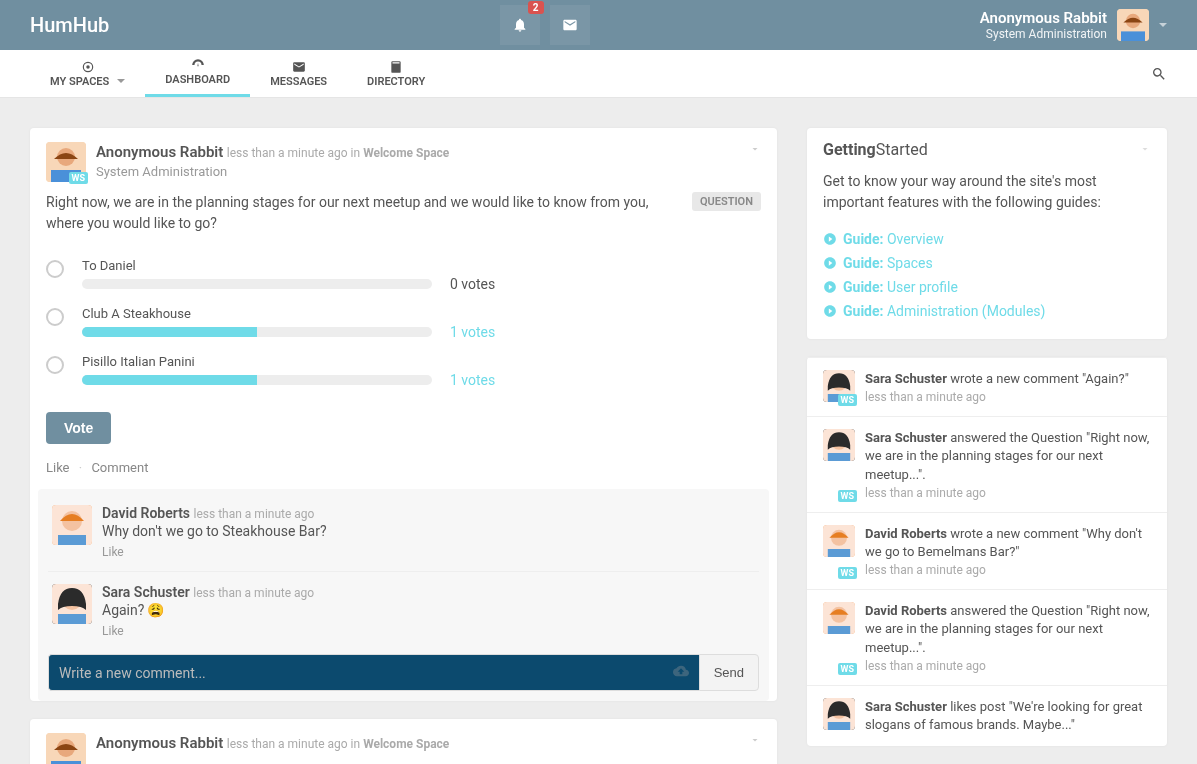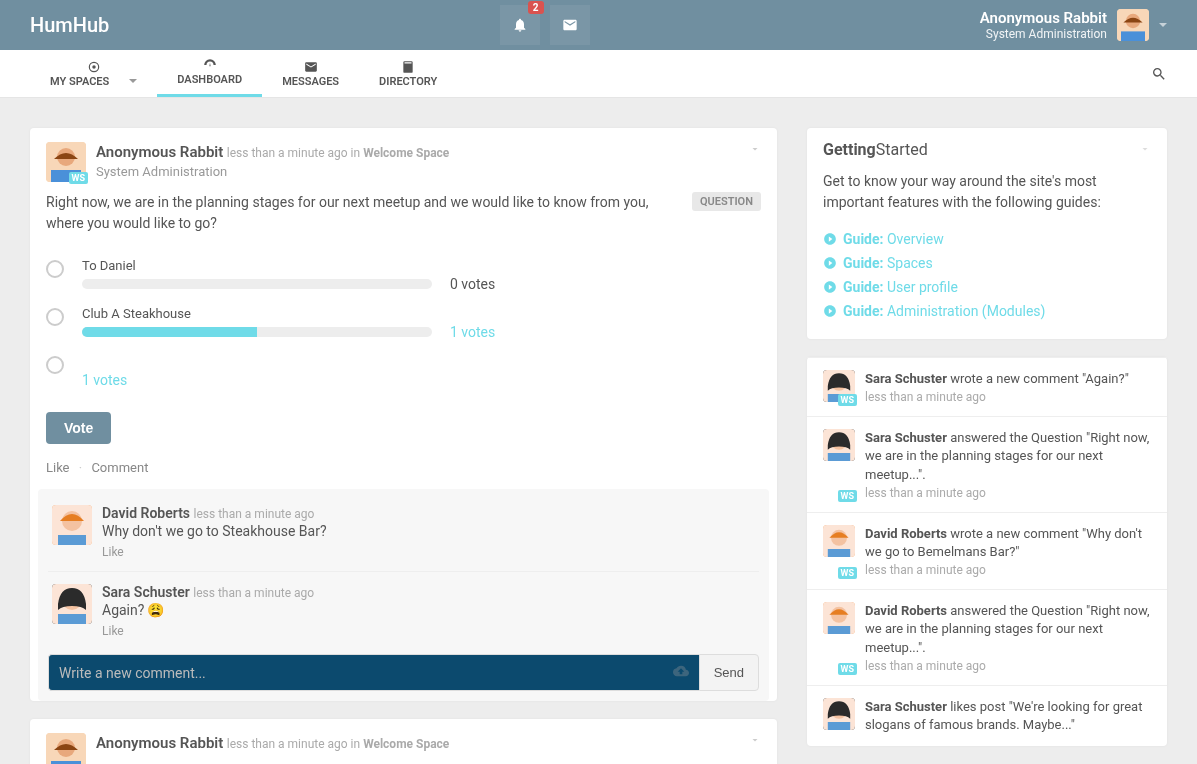--- a/index.html
+++ b/index.html
@@ -114,21 +114,21 @@
     <div class="caret-down"></div>
   </div>
 </div>
 
 <div class="subnav">
   <div class="subnav-item">
     <svg width="14" height="14" viewBox="0 0 24 24">
         <circle cx="12" cy="12" r="8" fill="none" stroke="#555" stroke-width="2"></circle>
         <circle cx="12" cy="12" r="3"></circle>
       </svg>
-    <span style="display:flex;align-items:center;gap:20px;">
+    <span style="display:flex;align-items:center;gap:8px;">
         <span>MY SPACES</span>
         <span class="caret-down" style="border-top-color:#555;"></span>
       </span>
   </div>
   <div class="subnav-item active">
     <svg width="14" height="14" viewBox="0 0 24 24">
         <path d="M12 2A10 10 0 002 12h4a6 6 0 1112 0h4A10 10 0 0012 2zm0 6l-1 6h2l-1-6z"></path>
       </svg>
     <span>DASHBOARD</span>
   </div>
@@ -198,20 +198,26 @@
     <div class="poll-opt">
       <div class="poll-label">Club A Steakhouse</div>
       <div class="poll-bar-bg">
                 <div class="poll-bar-fill" style="width:50%"></div>
               </div>
     </div>
     <div class="poll-votes link">1 votes</div>
           </div>
           <div class="poll-row">
     <div class="poll-radio"></div>
+    <div class="poll-opt">
+      <div class="poll-label">Pisillo Italian Panini</div>
+      <div class="poll-bar-bg">
+                <div class="poll-bar-fill" style="width:50%"></div>
+              </div>
+    </div>
     <div class="poll-votes link">1 votes</div>
           </div>
         </div>
       <button class="btn-vote">Vote</button>
       <div class="post-actions">
         <span>Like</span>
         <span class="sep">·</span>
         <span>Comment</span>
       </div>
       <div class="comments">

